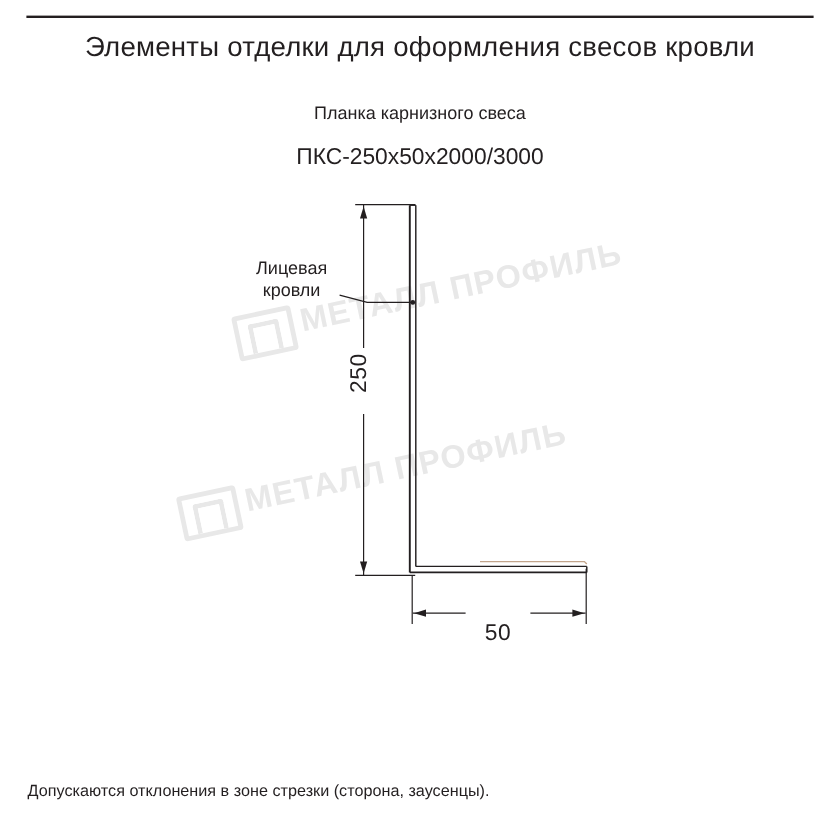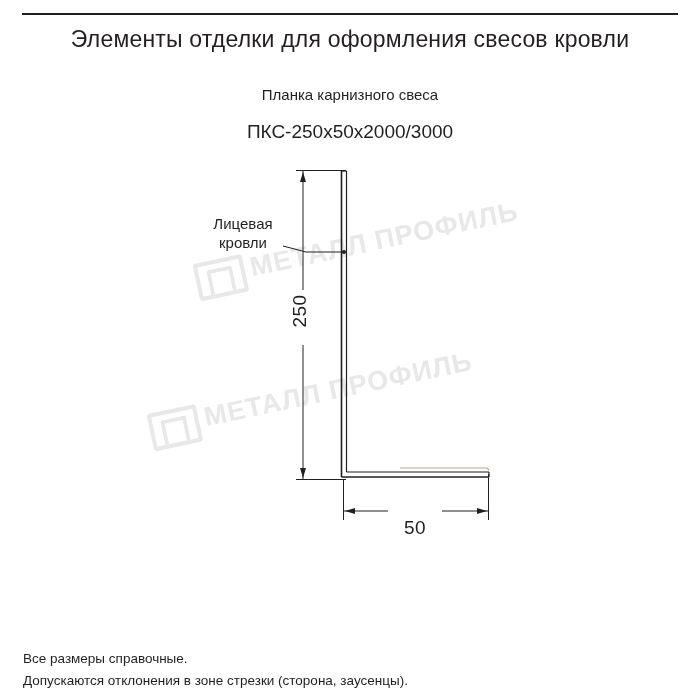--- a/index.html
+++ b/index.html
@@ -206,15 +206,14 @@
 
 <div class="callout">
   <div>Лицевая</div>
   <div>кровли</div>
 </div>
 
 <div class="dim-250">250</div>
 <div class="dim-50">50</div>
 
 <div class="footnotes">
-  <div>Все размеры справочные.</div>
   <div>Допускаются отклонения в зоне стрезки (сторона, заусенцы).</div>
 </div>
 
 </body></html>

